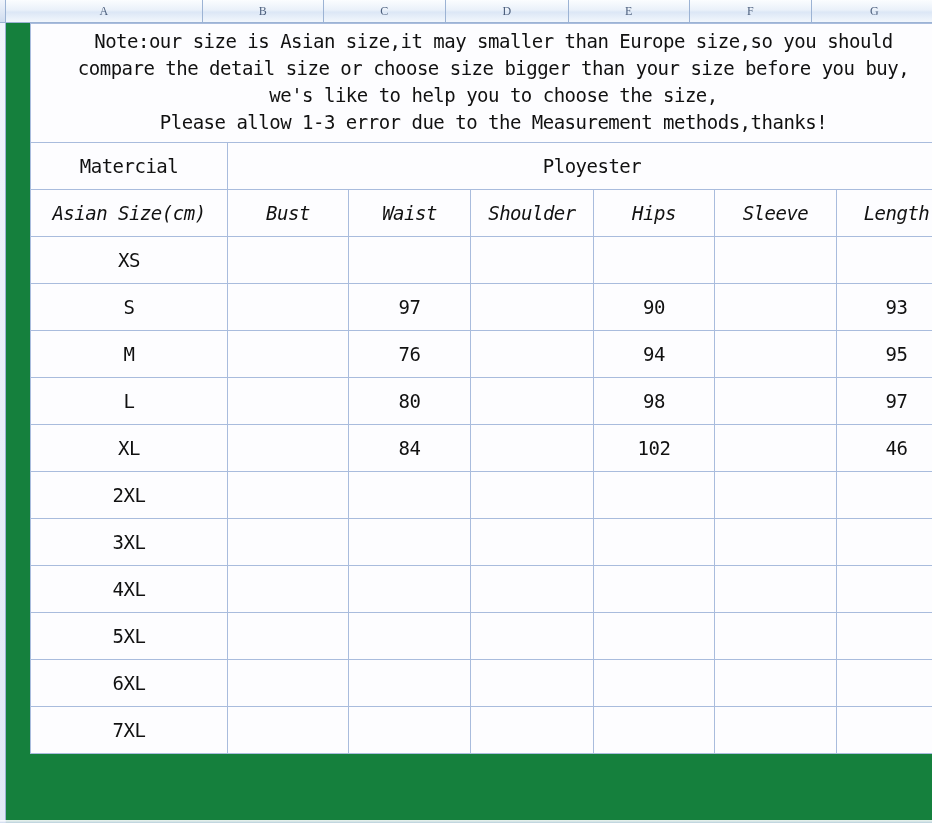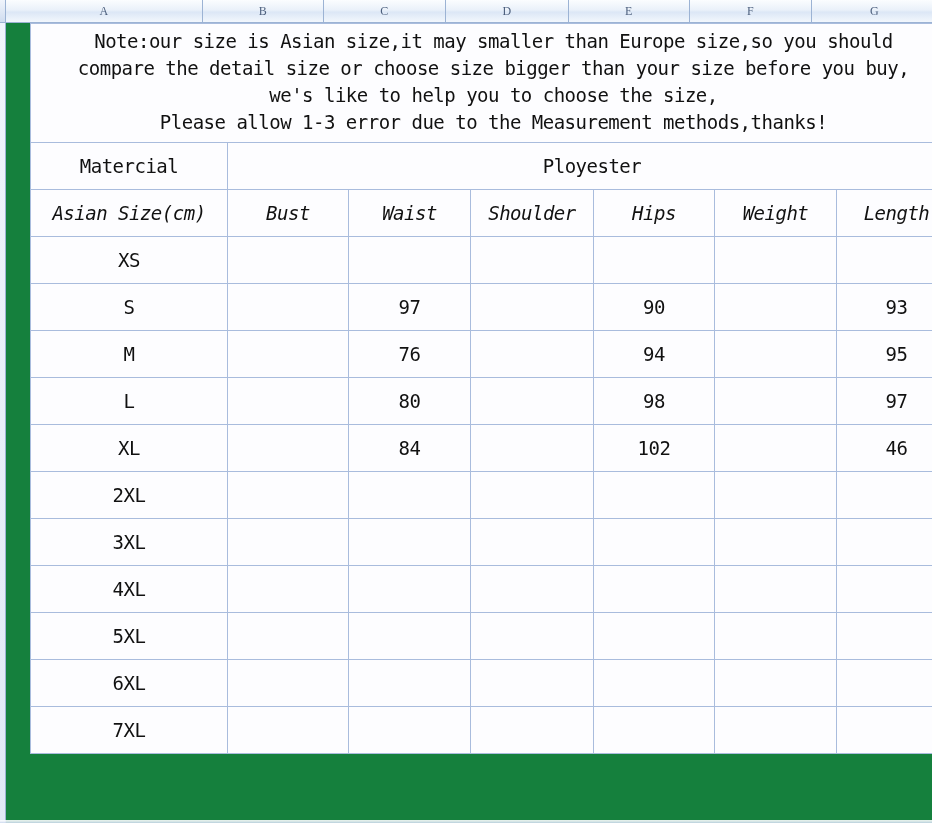--- a/index.html
+++ b/index.html
@@ -164,21 +164,21 @@
             <td class="value-wide" colspan="6">Ployester</td>
           </tr>
 
 
           <tr>
             <td class="head-cell">Asian Size(cm)</td>
             <td class="head-cell">Bust</td>
             <td class="head-cell">Waist</td>
             <td class="head-cell">Shoulder</td>
             <td class="head-cell">Hips</td>
-            <td class="head-cell">Weight</td>
+            <td class="head-cell">Sleeve</td>
             <td class="head-cell">Length</td>
           </tr>
 
           <tr>
             <td class="size-cell">XS</td>
             <td class="num-cell"></td>
             <td class="num-cell"></td>
             <td class="num-cell"></td>
             <td class="num-cell"></td>
             <td class="num-cell"></td>

